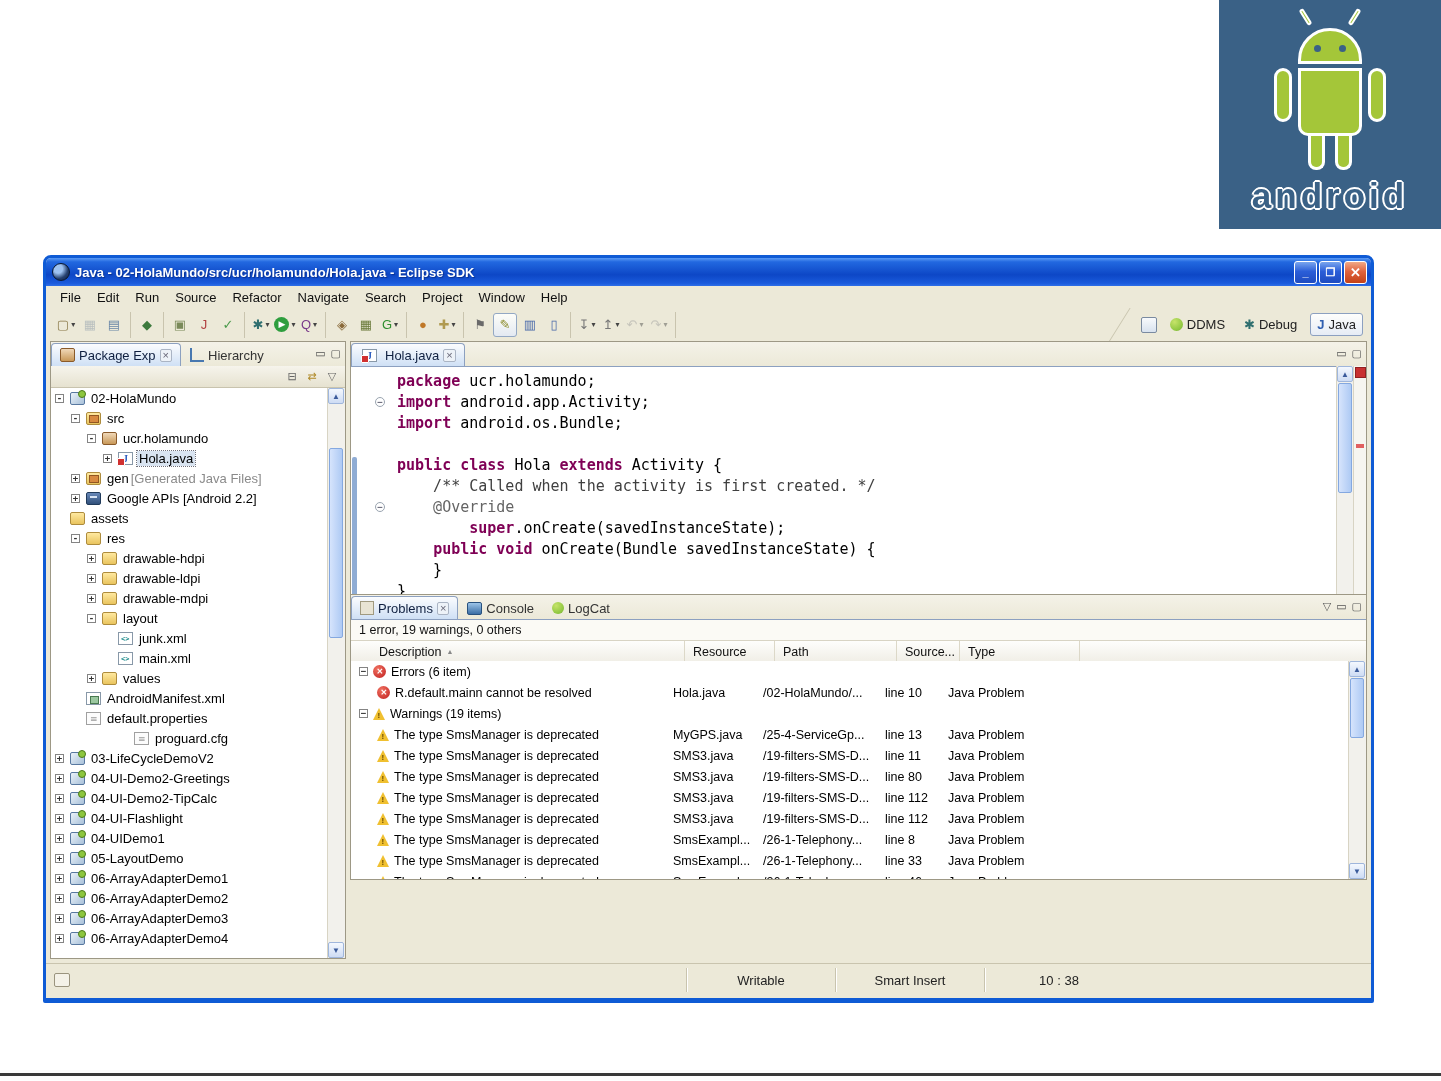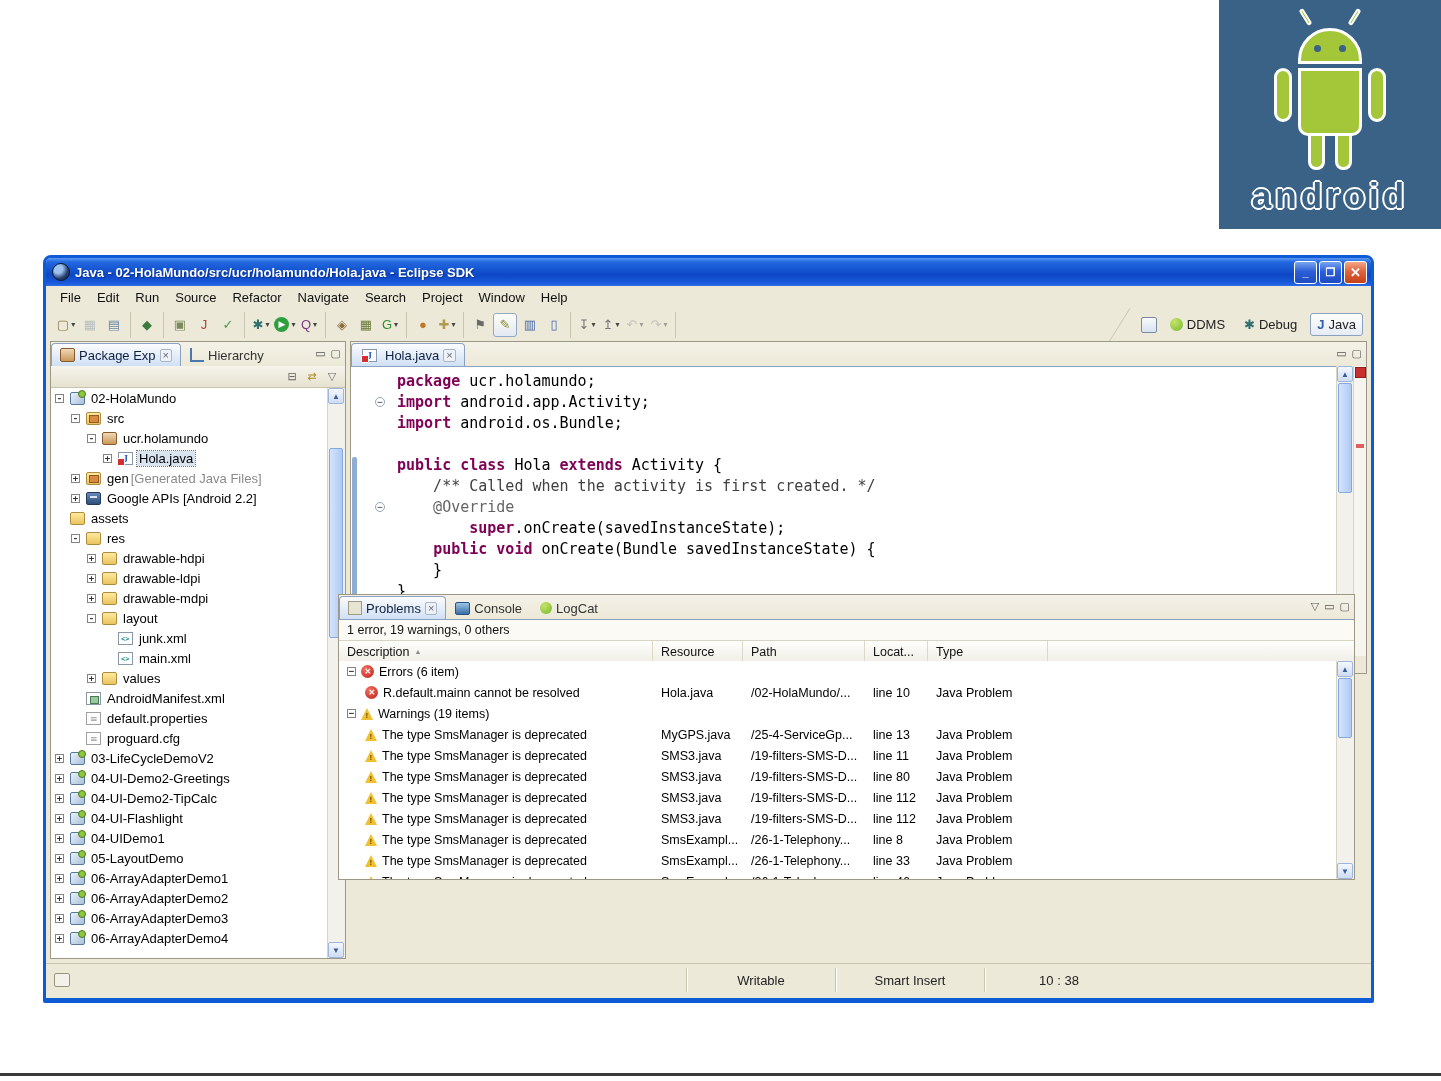--- a/index.html
+++ b/index.html
@@ -129,25 +129,25 @@
         background:#fff;color:#667;font:bold 9px/8px "DejaVu Sans Mono",monospace;text-align:center;box-sizing:border-box;}
   .gerr{position:absolute;left:3px;top:4px;width:13px;height:13px;border-radius:50%;
         background:radial-gradient(circle at 35% 30%,#F07060,#C02020);}
   .gerr::before{content:"✕";position:absolute;left:3px;top:2px;color:#fff;font:bold 8px/9px "Liberation Sans",sans-serif;}
   #range-bar{position:absolute;left:1px;width:5px;background:#8FACD4;border-radius:2px;}
   #ov-ruler{position:absolute;right:0;top:24px;width:12px;bottom:17px;background:#F6F5F0;border-left:1px solid #D8D4C4;}
   .ov-err{position:absolute;left:1px;width:9px;height:9px;background:#C83030;border:1px solid #902020;}
   .ov-tick{position:absolute;left:2px;width:8px;height:4px;background:#E06060;}
 
   
-  #problems{left:292px;top:336px;width:1017px;height:286px;}
+  #problems{left:304px;top:336px;width:1017px;height:286px;}
   #prob-summary{height:20px;line-height:20px;background:#FBFAF5;border-top:1px solid #8CA0C0;border-bottom:1px solid #D8D4C4;
       font-size:12.5px;padding-left:8px;color:#111;}
   #prob-header{display:grid;grid-template-columns:314px 90px 122px 63px 120px 1fr;height:21px;
-      background:linear-gradient(#FEFEFC,#F0EEE6);border-bottom:1px solid #C8C4B4;font-size:12.5px;color:#111;}
+      background:linear-gradient(#FEFEFC,#F0EEE6);border-bottom:1px solid #C8C4B4;font-size:12.5px;color:#111;padding-left:20px;}
   .ph-cell{display:flex;align-items:center;padding-left:8px;border-right:1px solid #DCD8C8;overflow:hidden;white-space:nowrap;}
   .sort-arrow{font-size:7px;color:#888;margin-left:5px;}
   #prob-rows{position:absolute;left:0;top:66px;right:17px;bottom:0;background:#fff;overflow:hidden;font-size:12.5px;}
   .prow{display:grid;grid-template-columns:314px 90px 122px 63px 120px 1fr;height:21px;align-items:center;color:#000;}
   .pcell{padding-left:8px;white-space:nowrap;overflow:hidden;display:flex;align-items:center;}
   .pcell.desc.child{padding-left:26px;}
   .pexp{width:9px;height:9px;flex:none;border:1px solid #848484;background:#fff;color:#333;
       font:bold 9px/7px "DejaVu Sans Mono",monospace;text-align:center;margin-right:5px;box-sizing:border-box;}
   .pi{flex:none;margin-right:5px;position:relative;}
   .pi-error{width:13px;height:13px;border-radius:50%;background:radial-gradient(circle at 35% 30%,#F07060,#C02020);}
@@ -421,21 +421,21 @@
           <div class="tree-row" style="padding-left: 20px;">
             <span class="tx none"></span>
             <span class="ti ti-manifest-file"></span>
             <span class="tree-label">AndroidManifest.xml</span>
           </div>
           <div class="tree-row" style="padding-left: 20px;">
             <span class="tx none"></span>
             <span class="ti ti-text-file"></span>
             <span class="tree-label">default.properties</span>
           </div>
-          <div class="tree-row" style="padding-left: 20px;">
+          <div class="tree-row" style="padding-left: 20px; margin-left: 48px;">
             <span class="tx none"></span>
             <span class="ti ti-text-file"></span>
             <span class="tree-label">proguard.cfg</span>
           </div>
           <div class="tree-row" style="padding-left: 4px;">
             <span class="tx">+</span>
             <span class="ti ti-project"></span>
             <span class="tree-label">03-LifeCycleDemoV2</span>
           </div>
           <div class="tree-row" style="padding-left: 4px;">
@@ -562,21 +562,21 @@
             <span>Description</span>
             <span class="sort-arrow">▲</span>
           </div>
           <div class="ph-cell">
             <span>Resource</span>
           </div>
           <div class="ph-cell">
             <span>Path</span>
           </div>
           <div class="ph-cell">
-            <span>Locat...</span>
+            <span>Source...</span>
           </div>
           <div class="ph-cell">
             <span>Type</span>
           </div>
         </div>
       <div id="prob-rows">
           <div class="prow">
             <div class="pcell desc">
               <span class="pexp">−</span>
               <span class="pi pi-error"></span>

